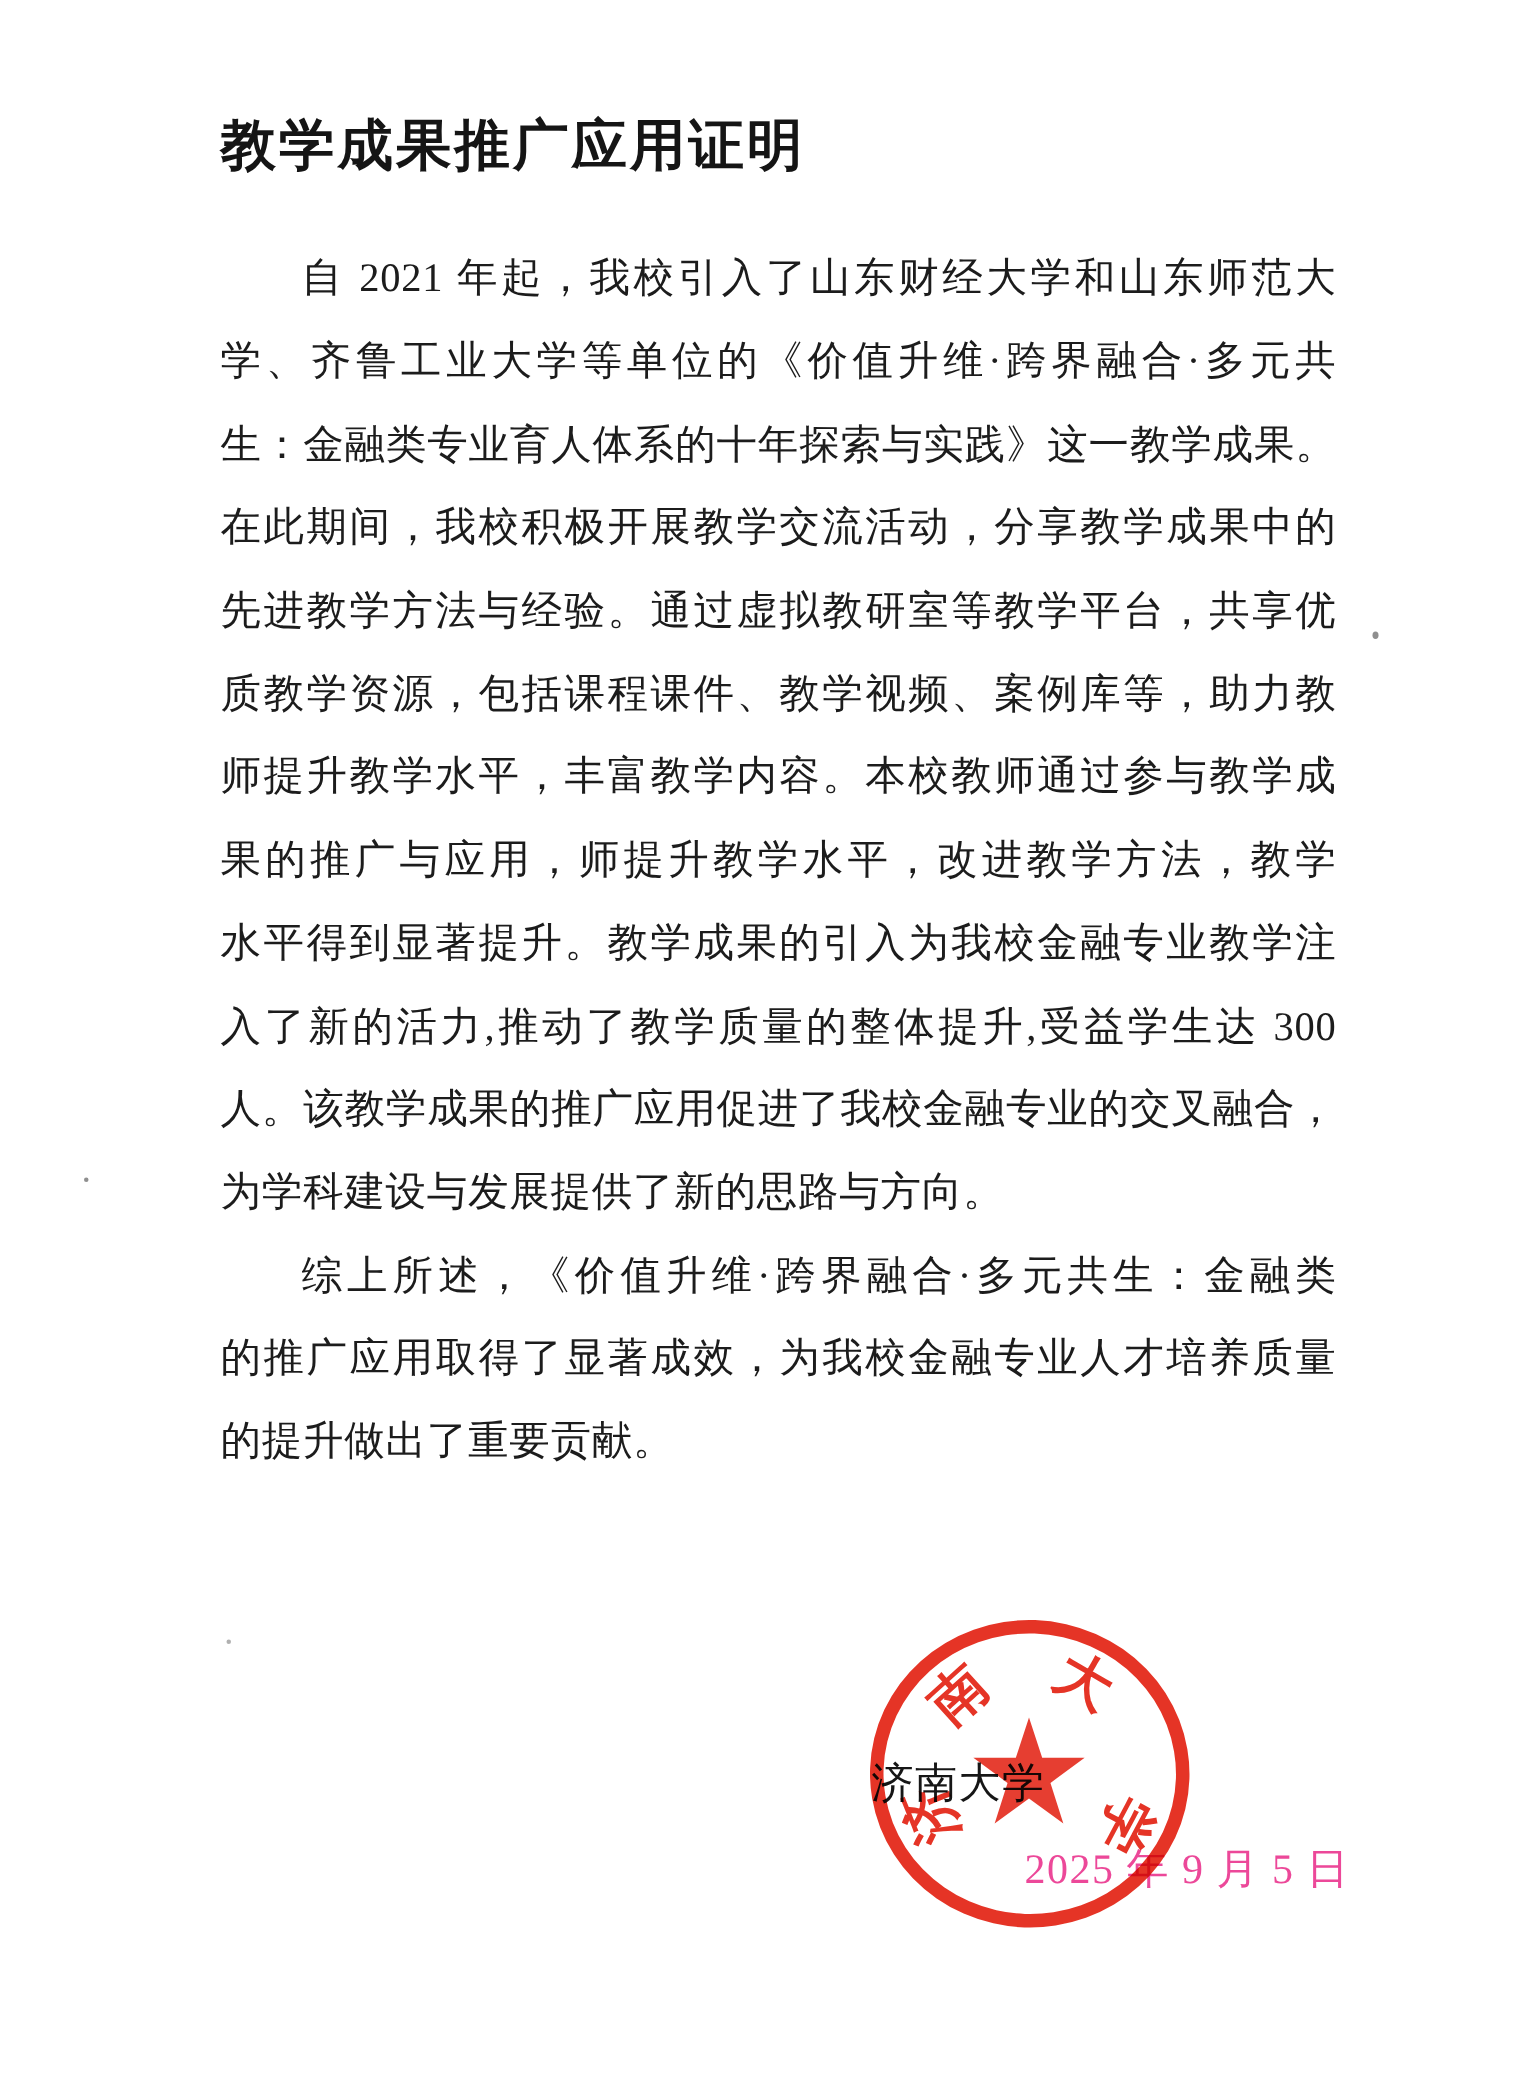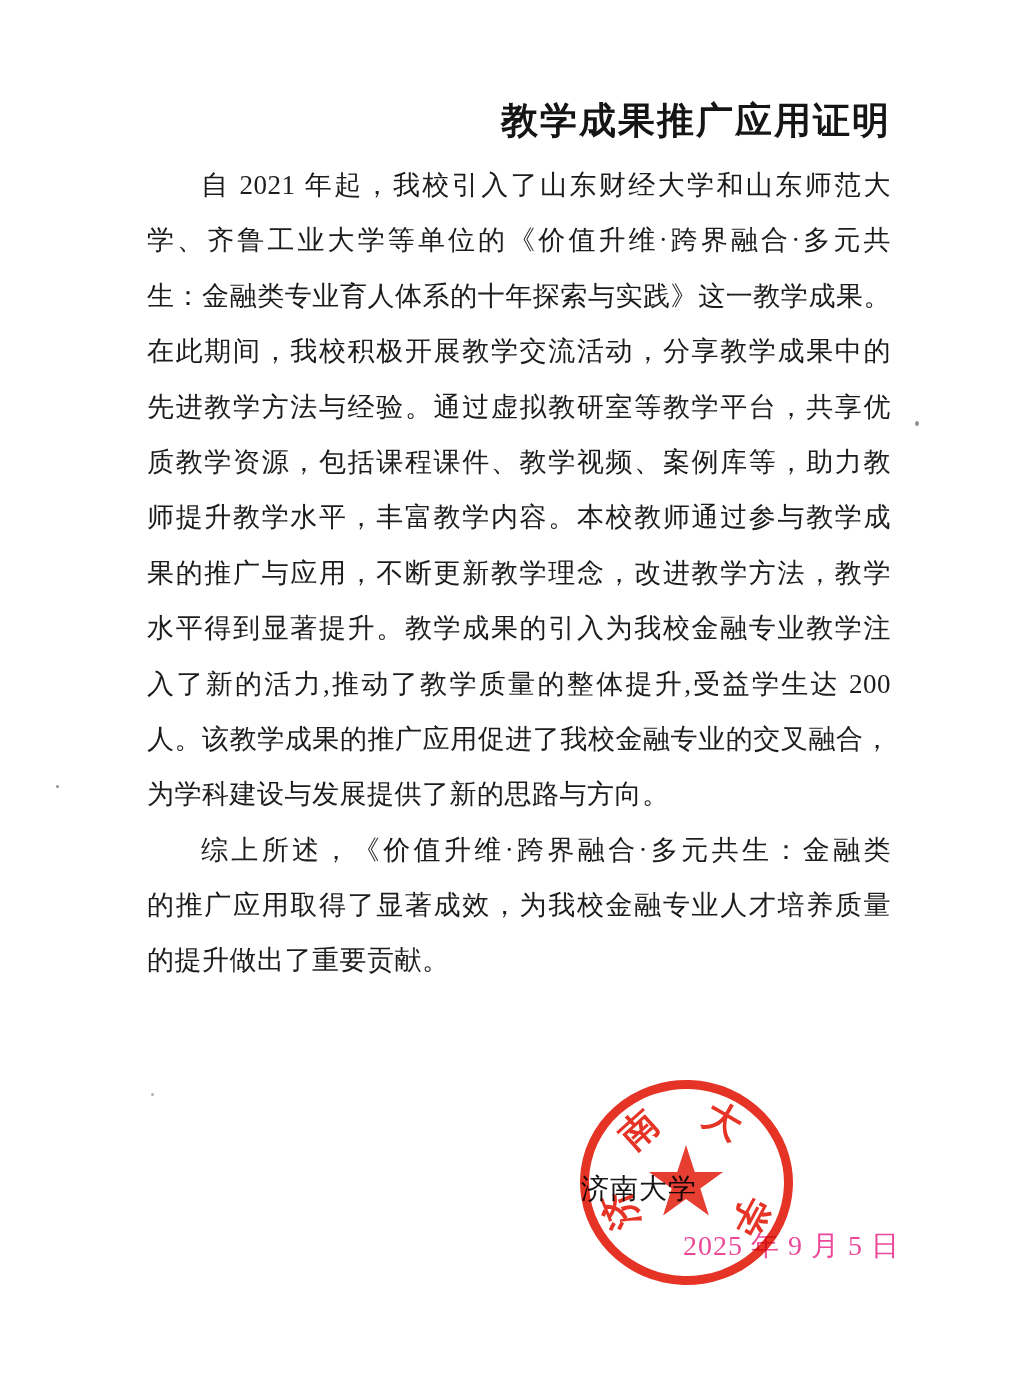--- a/index.html
+++ b/index.html
@@ -9,22 +9,22 @@
     position:relative;
     overflow:hidden;
     font-family:"Liberation Serif","DejaVu Serif",serif;
     color:#1c1c1c;
   }
   .page{position:absolute;inset:0;}
 
   
   .doc-title{
     position:absolute;
-    left:147px;top:96px;width:744px;
-    text-align:right;
+    left:147px;top:72px;width:744px;
+    text-align:left;
     font-family:"Liberation Sans","DejaVu Sans",sans-serif;
     font-weight:bold;
     font-size:37px;
     letter-spacing:2px;
     color:#151515;
   }
 
   
   .body-block{
     position:absolute;
@@ -99,23 +99,23 @@
   <div class="doc-title">教学成果推广应用证明</div>
 
   <div class="body-block">
     <div class="line indent">自 2021 年起，我校引入了山东财经大学和山东师范大</div>
     <div class="line">学、齐鲁工业大学等单位的《价值升维·跨界融合·多元共</div>
     <div class="line">生：金融类专业育人体系的十年探索与实践》这一教学成果。</div>
     <div class="line">在此期间，我校积极开展教学交流活动，分享教学成果中的</div>
     <div class="line">先进教学方法与经验。通过虚拟教研室等教学平台，共享优</div>
     <div class="line">质教学资源，包括课程课件、教学视频、案例库等，助力教</div>
     <div class="line">师提升教学水平，丰富教学内容。本校教师通过参与教学成</div>
-    <div class="line">果的推广与应用，不断更新教学理念，改进教学方法，教学</div>
+    <div class="line">果的推广与应用，师提升教学水平，改进教学方法，教学</div>
     <div class="line">水平得到显著提升。教学成果的引入为我校金融专业教学注</div>
-    <div class="line">入了新的活力,推动了教学质量的整体提升,受益学生达 200</div>
+    <div class="line">入了新的活力,推动了教学质量的整体提升,受益学生达 300</div>
     <div class="line">人。该教学成果的推广应用促进了我校金融专业的交叉融合，</div>
     <div class="line short">为学科建设与发展提供了新的思路与方向。</div>
     <div class="line indent">综上所述，《价值升维·跨界融合·多元共生：金融类</div>
     <div class="line">的推广应用取得了显著成效，为我校金融专业人才培养质量</div>
     <div class="line short">的提升做出了重要贡献。</div>
   </div>
 
   <div class="signature">济南大学</div>
   <div class="dateline">2025 年 9 月 5 日</div>
 

